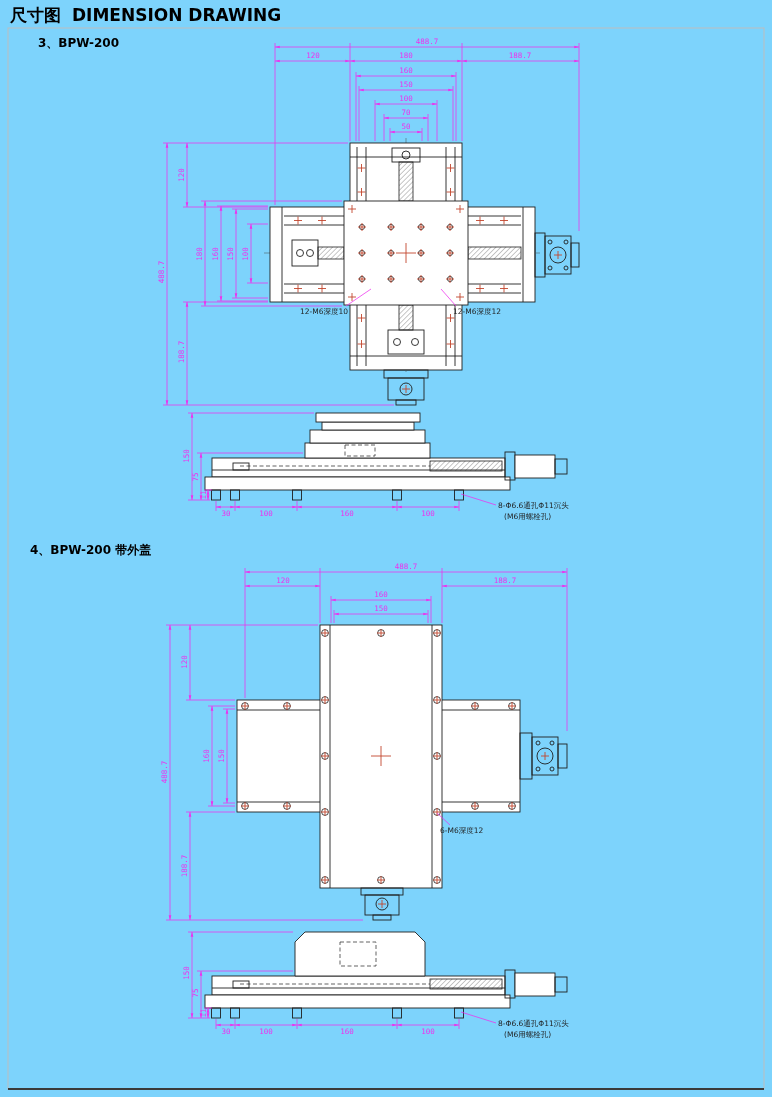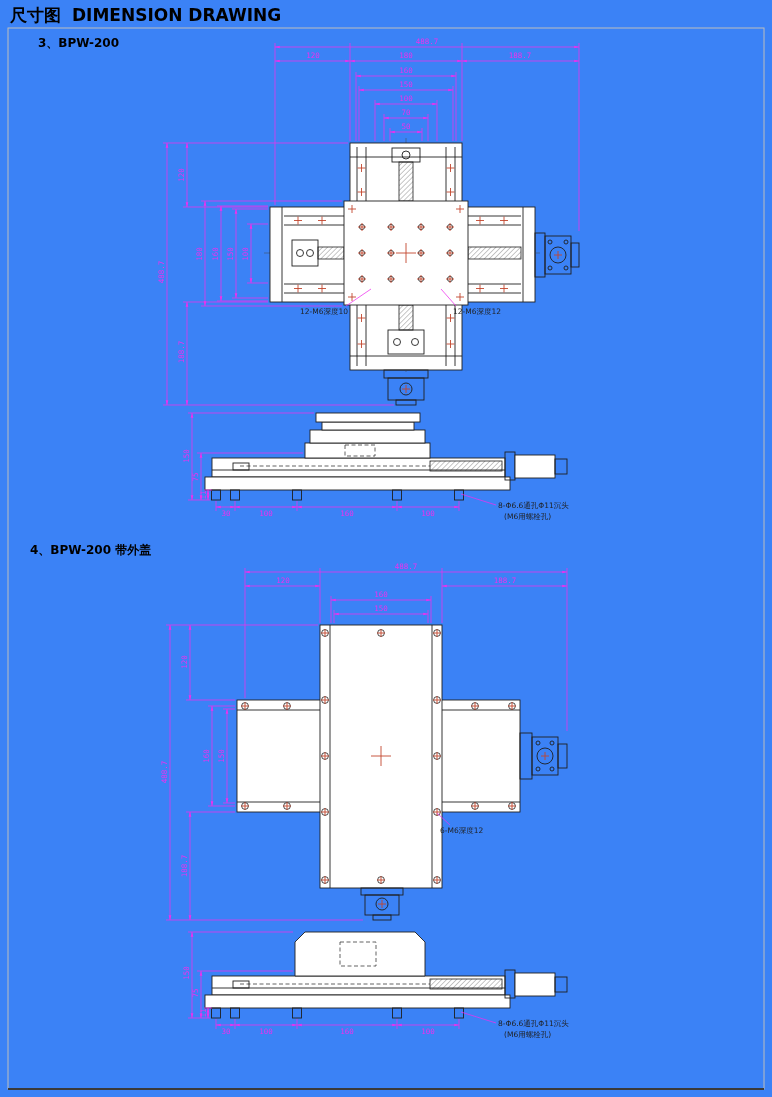--- a/index.html
+++ b/index.html
@@ -1,16 +1,16 @@
 <!DOCTYPE html>
 <html><head>
 <meta charset="utf-8">
 <style>
   html,body{margin:0;padding:0;background:#ffffff;}
-  .page{position:relative;width:772px;height:1097px;background:#3b82f6;font-family:"Liberation Sans",sans-serif;overflow:hidden;}
+  .page{position:relative;width:772px;height:1097px;background:#7dd3fc;font-family:"Liberation Sans",sans-serif;overflow:hidden;}
   svg{display:block;}
   .ln{stroke:#1f1f1f;stroke-width:0.9;fill:none;}
   .lnf{stroke:#1f1f1f;stroke-width:0.9;fill:#ffffff;}
   .dash{stroke:#1f1f1f;stroke-width:0.7;fill:none;stroke-dasharray:4 2.5;}
   .cl{stroke:#444;stroke-width:0.5;fill:none;stroke-dasharray:9 3 2 3;}
   .dim{stroke:#ee30ee;stroke-width:0.75;fill:none;}
   .dimt{fill:#ee30ee;font-size:7.5px;font-family:"DejaVu Sans Mono",monospace;}
   .callt{fill:#1f1f1f;font-size:7.5px;font-family:"DejaVu Sans",sans-serif;}
   .title{font-size:17px;font-weight:bold;fill:#000;font-family:"DejaVu Sans",sans-serif;}
   .h2{font-size:12px;font-weight:bold;fill:#000;font-family:"DejaVu Sans",sans-serif;}

